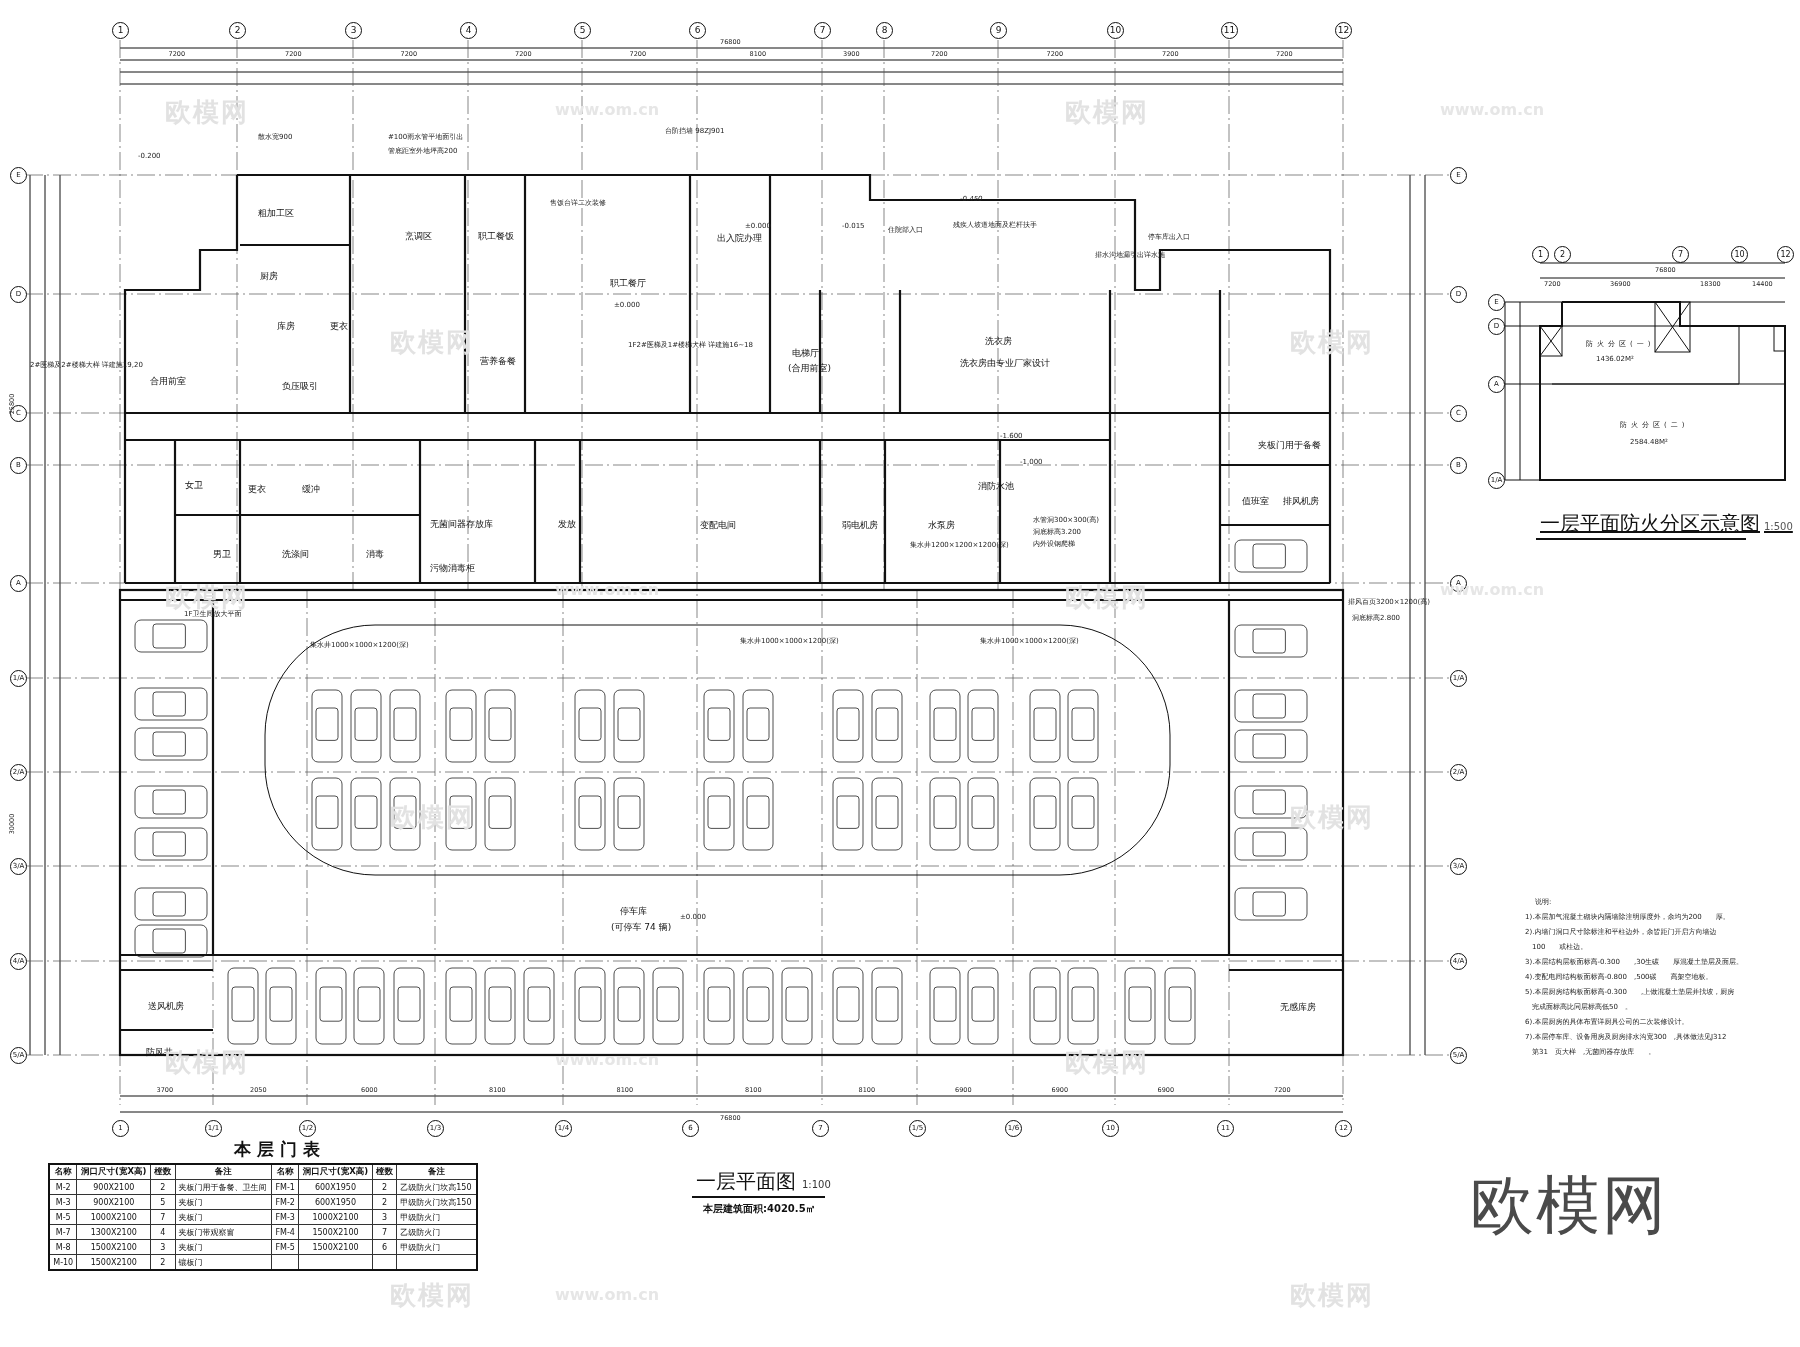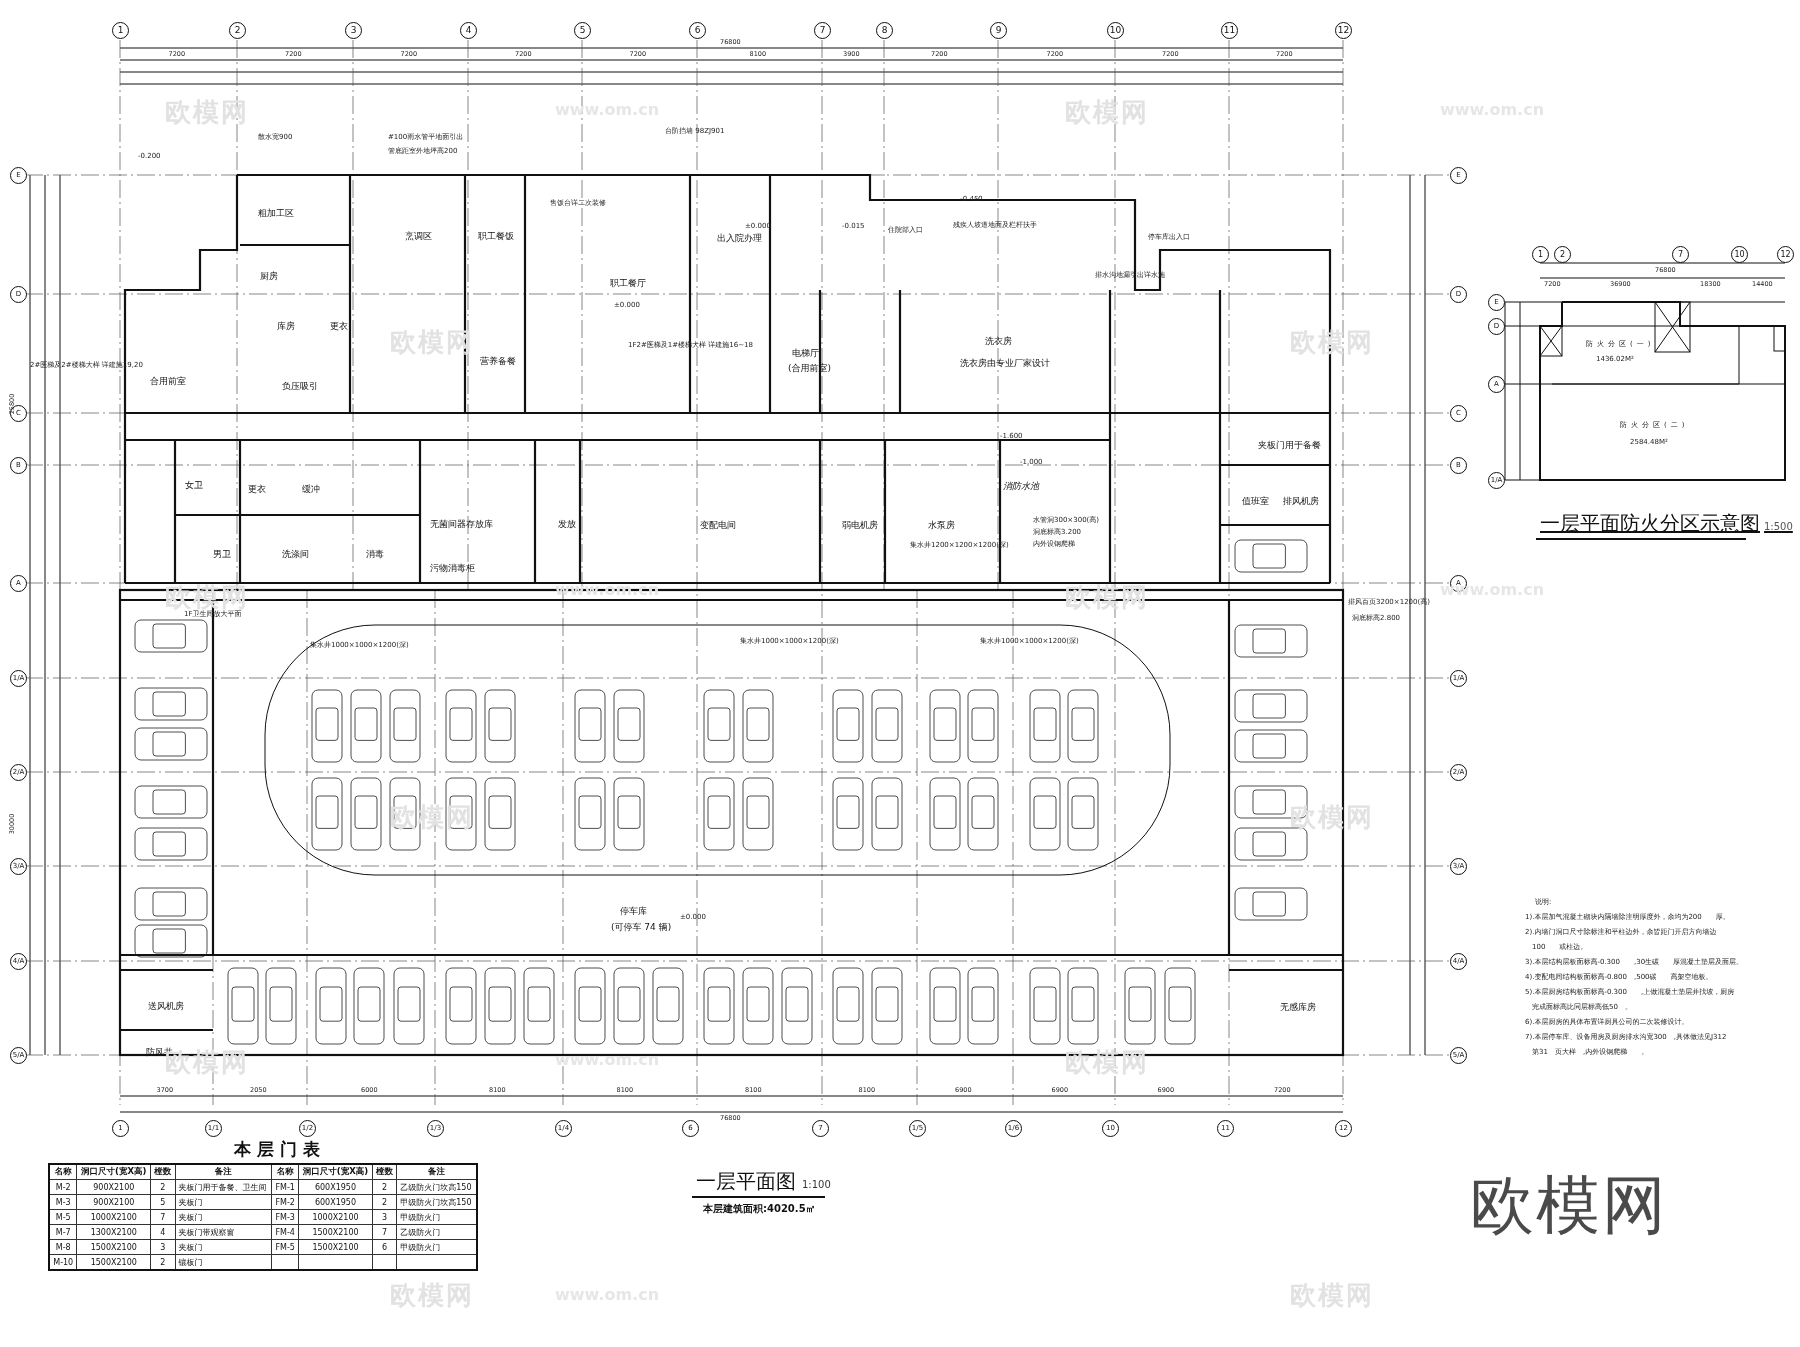--- a/index.html
+++ b/index.html
@@ -509,35 +509,35 @@
     <div class="lbl" style="left:248px;top:483px;">更衣</div>
     <div class="lbl" style="left:302px;top:483px;">缓冲</div>
     <div class="lbl" style="left:282px;top:548px;">洗涤间</div>
     <div class="lbl" style="left:366px;top:548px;">消毒</div>
     <div class="lbl" style="left:430px;top:518px;">无菌间器存放库</div>
     <div class="lbl" style="left:430px;top:562px;">污物消毒柜</div>
     <div class="lbl" style="left:558px;top:518px;">发放</div>
     <div class="lbl" style="left:700px;top:519px;">变配电间</div>
     <div class="lbl" style="left:842px;top:519px;">弱电机房</div>
     <div class="lbl" style="left:928px;top:519px;">水泵房</div>
-    <div class="lbl" style="left:1003px;top:480px;font-style:italic;">消防水池</div>
+    <div class="lbl" style="left:978px;top:480px;">消防水池</div>
     <div class="lbl" style="left:1258px;top:439px;">夹板门用于备餐</div>
     <div class="lbl" style="left:1242px;top:495px;">值班室</div>
     <div class="lbl" style="left:1283px;top:495px;">排风机房</div>
     <div class="lbl" style="left:620px;top:905px;">停车库</div>
     <div class="lbl" style="left:611px;top:921px;">(可停车 74 辆)</div>
     <div class="lbl" style="left:148px;top:1000px;">送风机房</div>
     <div class="lbl" style="left:146px;top:1046px;">防风井</div>
     <div class="lbl" style="left:1280px;top:1001px;">无感库房</div>
   </div>
 <div id="annotations">
     <div class="lbl-s" style="left:888px;top:225px;">住院部入口</div>
     <div class="lbl-s" style="left:953px;top:220px;">残疾人坡道地面及栏杆扶手</div>
     <div class="lbl-s" style="left:1148px;top:232px;">停车库出入口</div>
-    <div class="lbl-s" style="left:1095px;top:270px;font-family:Liberation Mono, monospace;">排水沟地漏引出详水施</div>
+    <div class="lbl-s" style="left:1095px;top:250px;font-family:Liberation Mono, monospace;">排水沟地漏引出详水施</div>
     <div class="lbl-s" style="left:550px;top:198px;">售饭台详二次装修</div>
     <div class="lbl-s" style="left:388px;top:132px;">#100雨水管平地面引出</div>
     <div class="lbl-s" style="left:388px;top:146px;">管底距室外地坪高200</div>
     <div class="lbl-s" style="left:258px;top:132px;">散水宽900</div>
     <div class="lbl-s" style="left:665px;top:126px;">台阶挡墙 98ZJ901</div>
     <div class="lbl-s" style="left:600px;top:340px;margin-left:28px;">1F2#医梯及1#楼梯大样 详建施16~18</div>
     <div class="lbl-s" style="left:30px;top:360px;">2#医梯及2#楼梯大样 详建施19,20</div>
     <div class="lbl-s" style="left:184px;top:609px;">1F卫生间放大平面</div>
     <div class="lbl-s" style="left:310px;top:640px;">集水井1000×1000×1200(深)</div>
     <div class="lbl-s" style="left:740px;top:636px;">集水井1000×1000×1200(深)</div>
@@ -687,17 +687,17 @@
   <div id="notes-items">
       <div>1).本层加气混凝土砌块内隔墙除注明厚度外，余均为200　　厚。</div>
       <div>2).内墙门洞口尺寸除标注和平柱边外，余皆距门开启方向墙边</div>
       <div>　100　　或柱边。</div>
       <div>3).本层结构层板面标高-0.300　　,30生碳　　厚混凝土垫层及面层。</div>
       <div>4).变配电间结构板面标高-0.800　,500碳　　高架空地板。</div>
       <div>5).本层厨房结构板面标高-0.300　　,上做混凝土垫层并找坡，厨房</div>
       <div>　完成面标高比同层标高低50　。</div>
       <div>6).本层厨房的具体布置详厨具公司的二次装修设计。</div>
       <div>7).本层停车库、设备用房及厨房排水沟宽300　,具体做法见J312</div>
-      <div>　第31　页大样　,内外设钢爬梯　　。</div>
+      <div>　第31　页大样　,无菌间器存放库　　。</div>
     </div>
 </div>
 
 <div class="logo">欧模网</div>
 
 </body></html>

